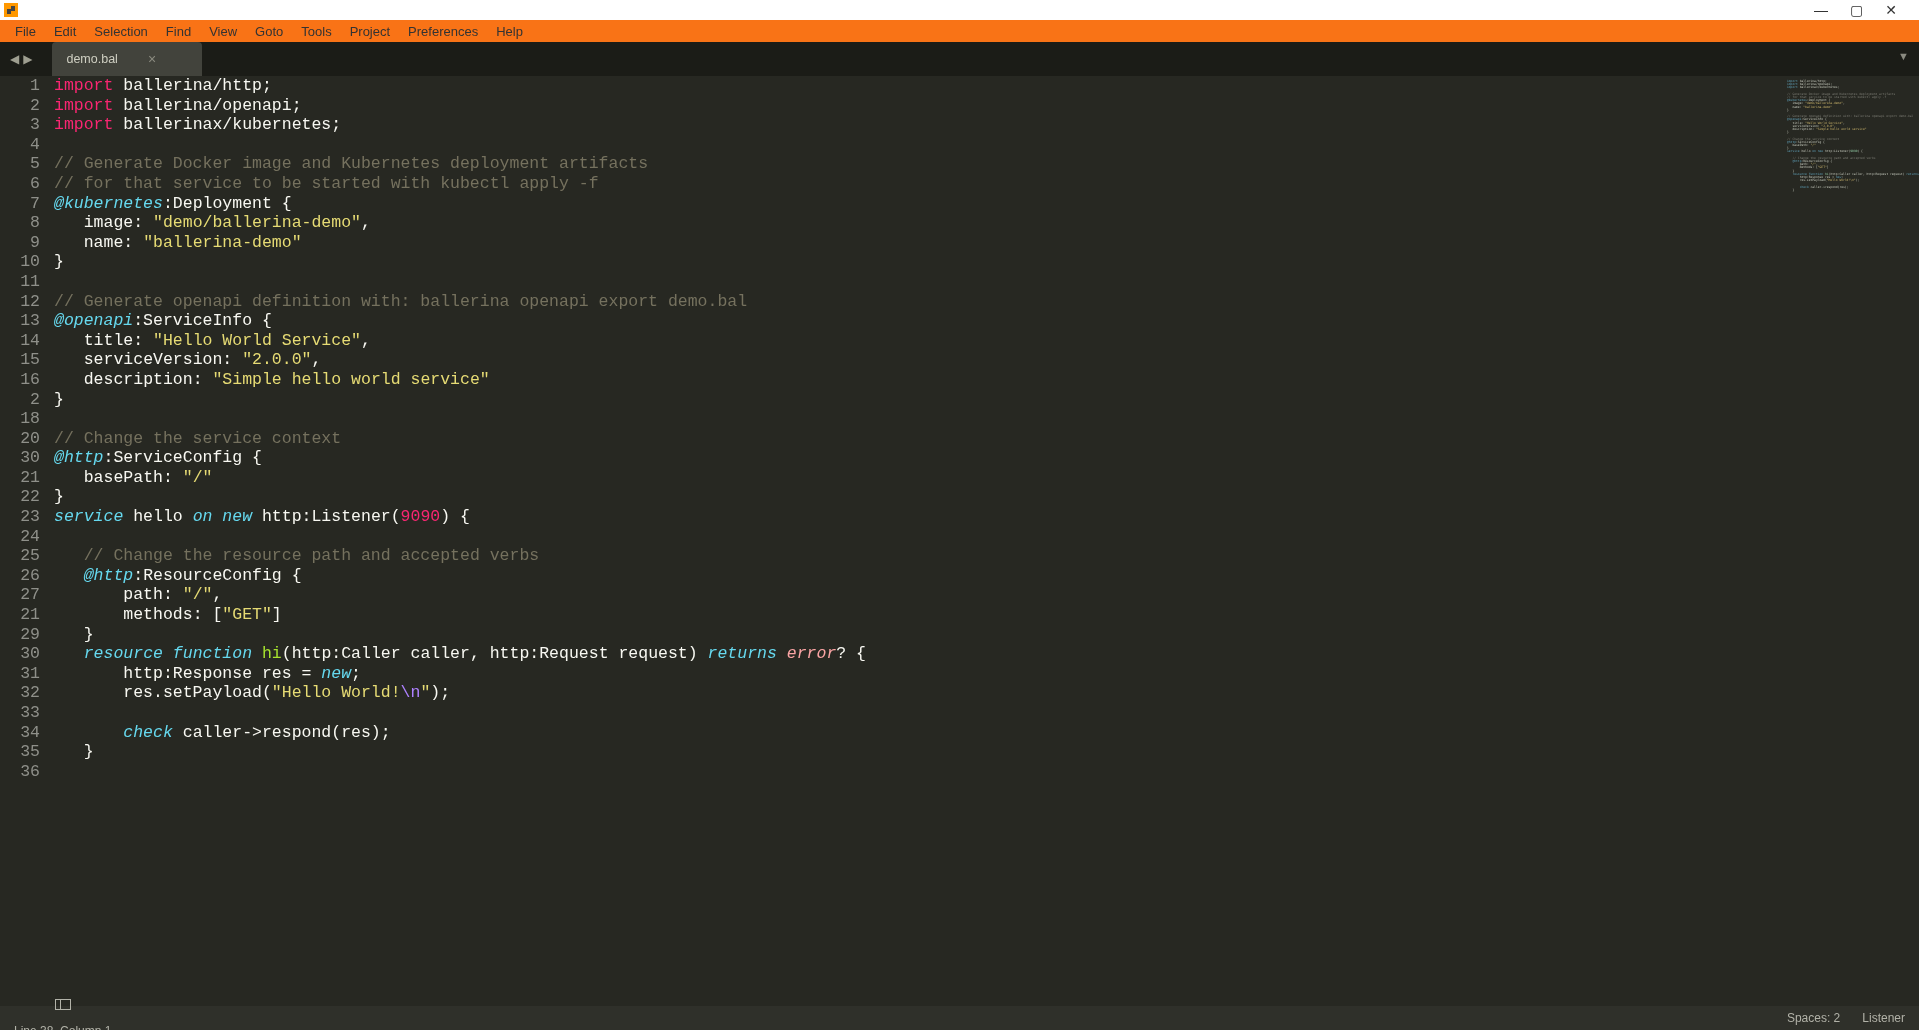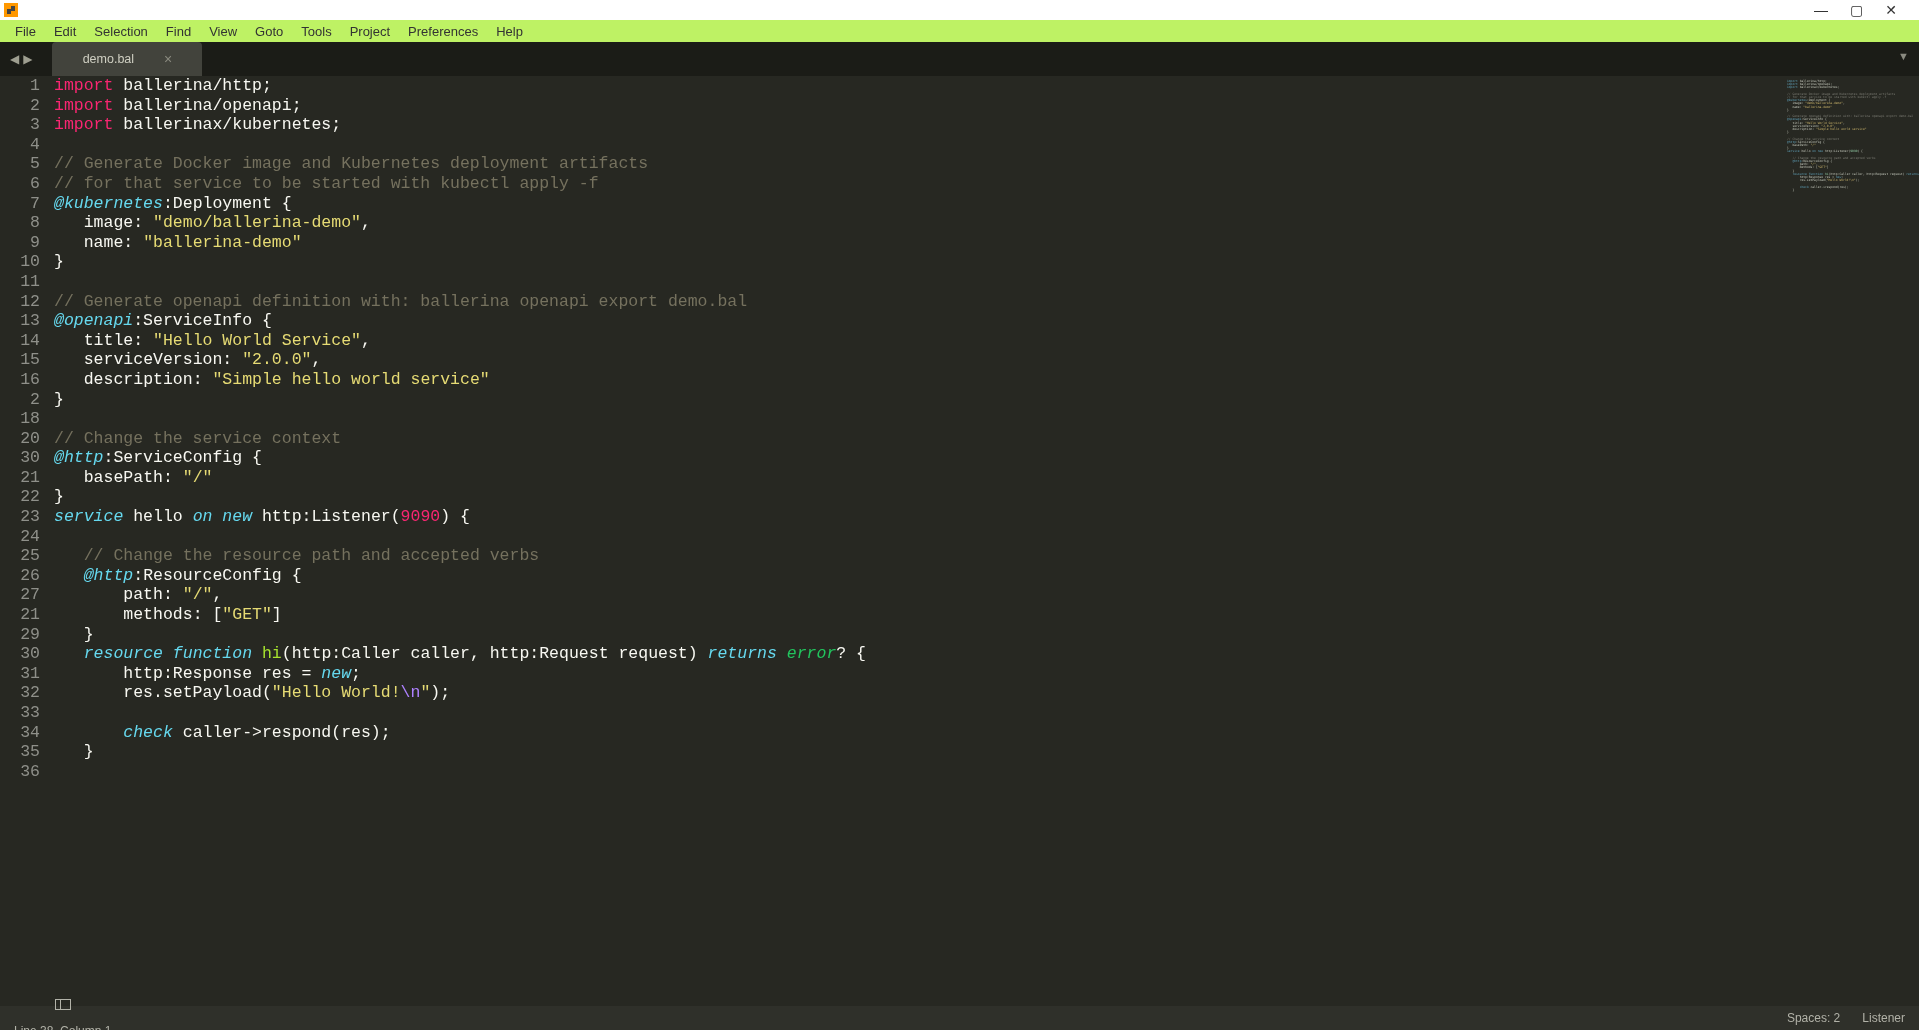--- a/index.html
+++ b/index.html
@@ -29,21 +29,21 @@
     background:#ff9800;
     display:inline-flex; align-items:center; justify-content:center;
     margin-right:6px;
   }
   .titlebar .logo svg { width:10px; height:10px; }
   .titlebar .controls { display:flex; gap:22px; padding-right:22px; color:#333;}
   .titlebar .controls span { font-size:14px; line-height:14px;}
 
   
   .menubar {
-    background:#bef264;
+    background:#f97316;
     color:#333;
     height:22px;
     display:flex;
     align-items:center;
     padding: 0 6px;
     gap: 0;
     font-size:13px;
   }
   .menubar .menu-item { padding: 2px 9px; cursor:default; }
 
@@ -68,21 +68,20 @@
     height:34px;
     min-width:150px;
     border-top-left-radius:4px;
     border-top-right-radius:4px;
     display:flex;
     align-items:center;
     padding: 0 14px;
     font-size:12.5px;
     gap:30px;
     margin-left:10px;
-    justify-content:center;
   }
   .tab .close { color:#8b8b80; font-size:14px; }
   .tabstrip .menu-trigger {
     position:absolute; right:10px; top:8px; color:#8a8a80; font-size:11px;
   }
 
   
   .editor-area {
     flex:1;
     display:flex;
@@ -132,21 +131,21 @@
   .tok-import { color:#f92672; }
   .tok-anno    { color:#66d9ef; font-style:italic;}
   .tok-ident   { color:#f8f8f2; }
   .tok-prop    { color:#f8f8f2; }
   .tok-string  { color:#e6db74; }
   .tok-escape  { color:#ae81ff; }
   .tok-number  { color:#f92672; }
   .tok-comment { color:#75715e; }
   .tok-punct   { color:#f8f8f2; }
   .tok-func    { color:#a6e22e; }
-  .tok-type    { color:#22c55e; font-style:italic;}
+  .tok-type    { color:#fca5a5; font-style:italic;}
 
   
   .statusbar {
     height:24px;
     background:#2f302a;
     color:#b2b2a8;
     display:flex;
     align-items:center;
     justify-content:space-between;
     font-size:12px;

